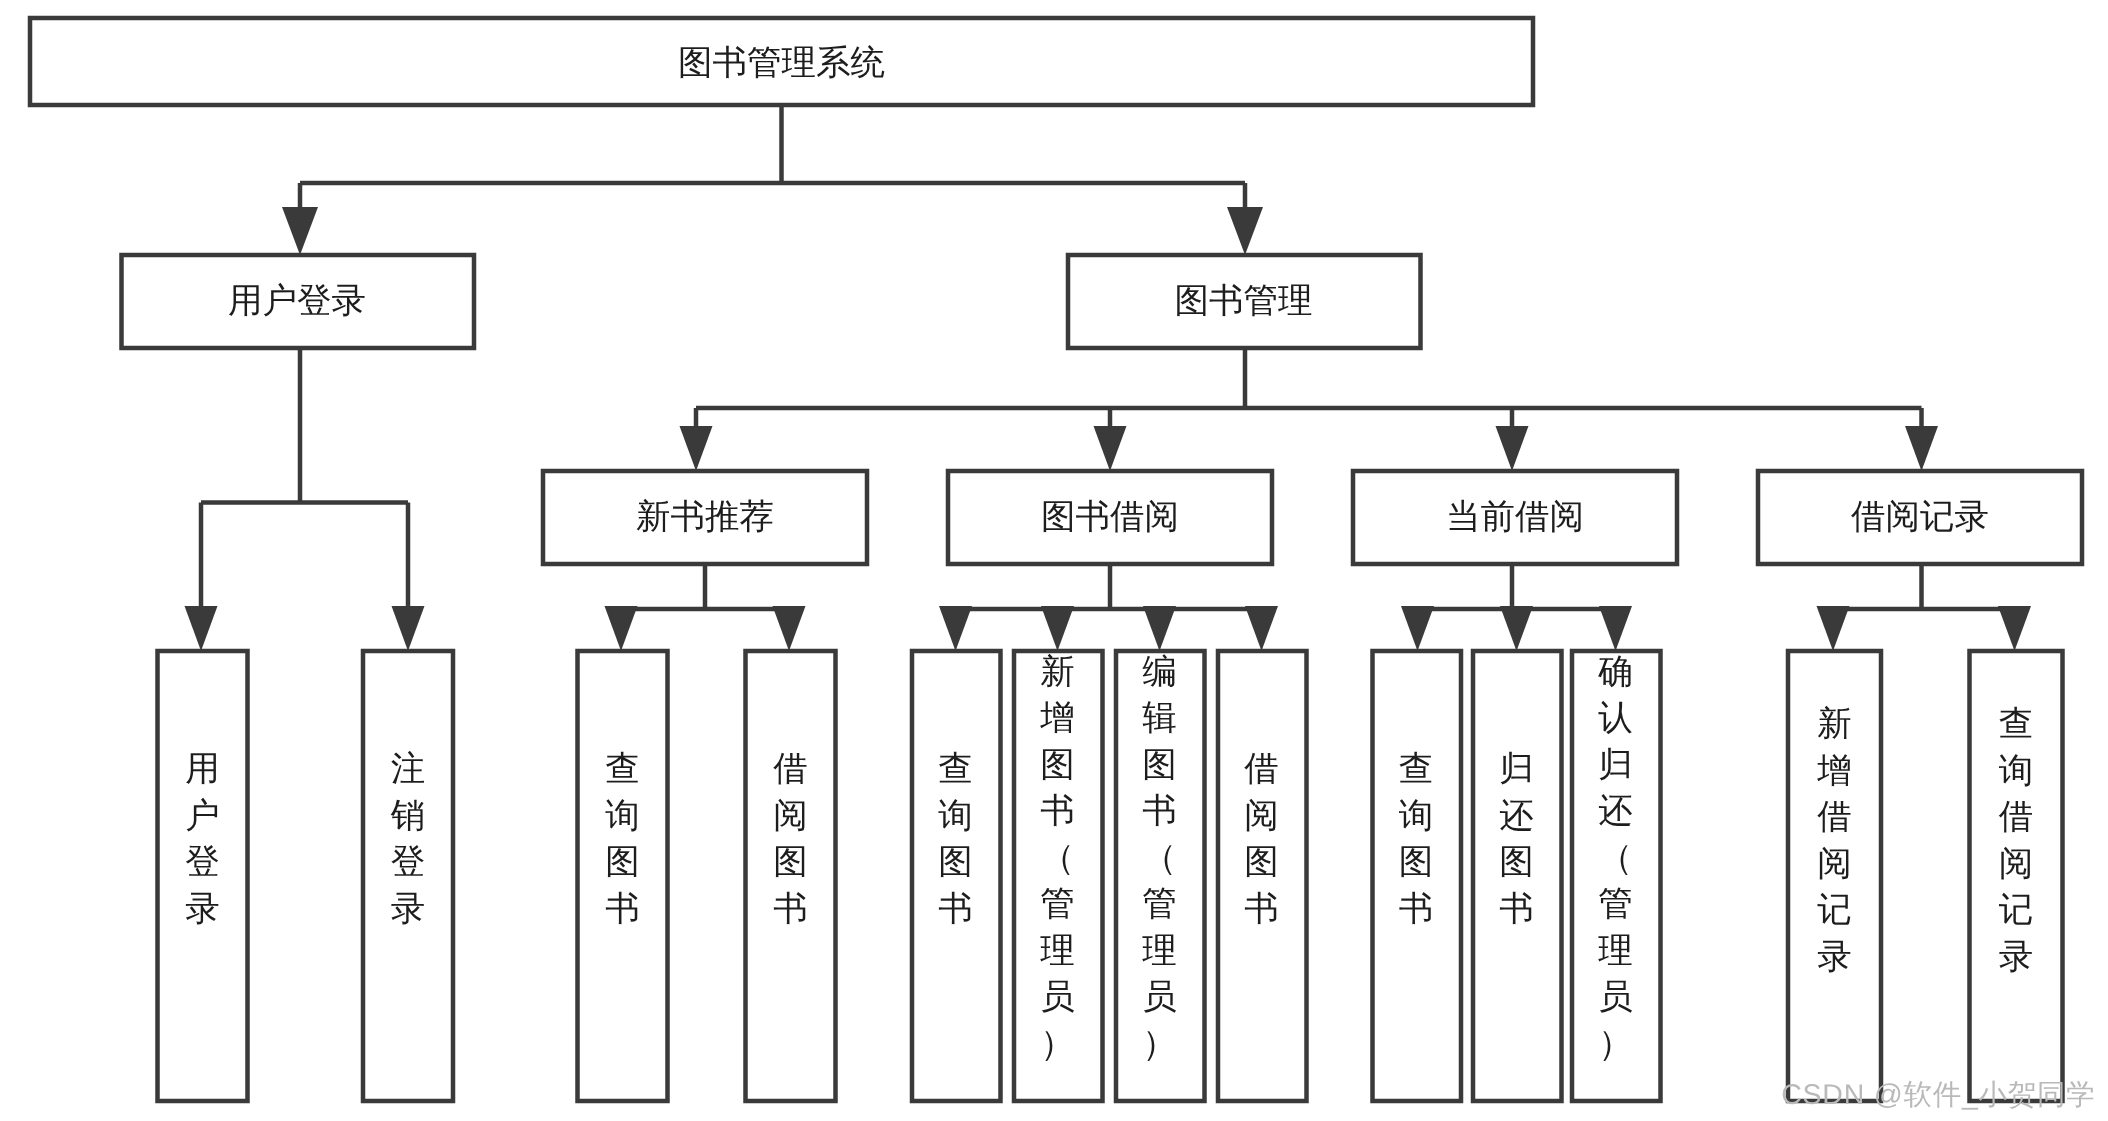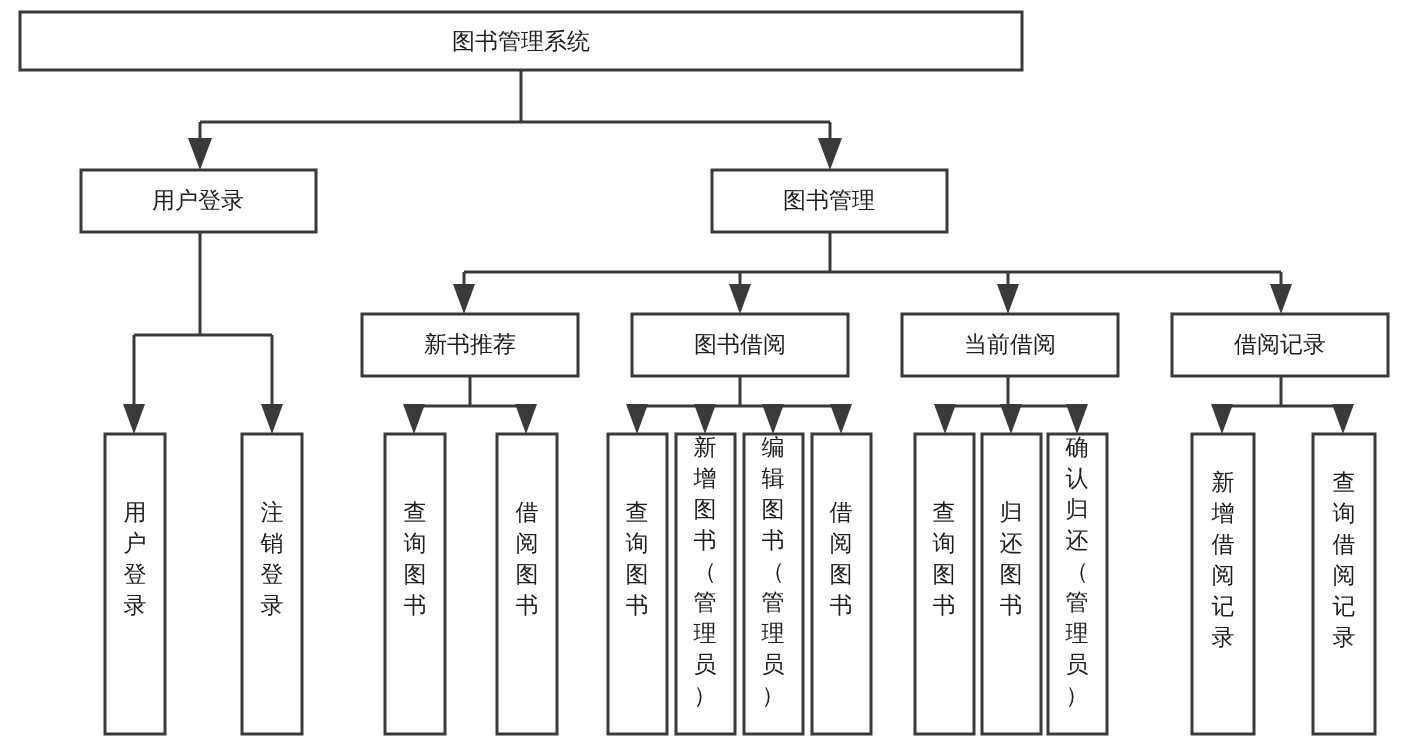--- a/index.html
+++ b/index.html
@@ -222,13 +222,14 @@
       <rect class="node-box" x="1192" y="434" width="62" height="300"></rect>
       <text class="node-label-v" x="1223" y="490"><tspan x="1223" y="490">新</tspan><tspan x="1223" y="521">增</tspan><tspan x="1223" y="552">借</tspan><tspan x="1223" y="583">阅</tspan><tspan x="1223" y="614">记</tspan><tspan x="1223" y="645">录</tspan></text>
     </g>
     <g>
       <rect class="node-box" x="1313" y="434" width="62" height="300"></rect>
       <text class="node-label-v" x="1344" y="490"><tspan x="1344" y="490">查</tspan><tspan x="1344" y="521">询</tspan><tspan x="1344" y="552">借</tspan><tspan x="1344" y="583">阅</tspan><tspan x="1344" y="614">记</tspan><tspan x="1344" y="645">录</tspan></text>
     </g>
 
   </svg>
 
+  <div class="watermark">CSDN @软件_小贺同学</div>
 </div>
 
 </body></html>

